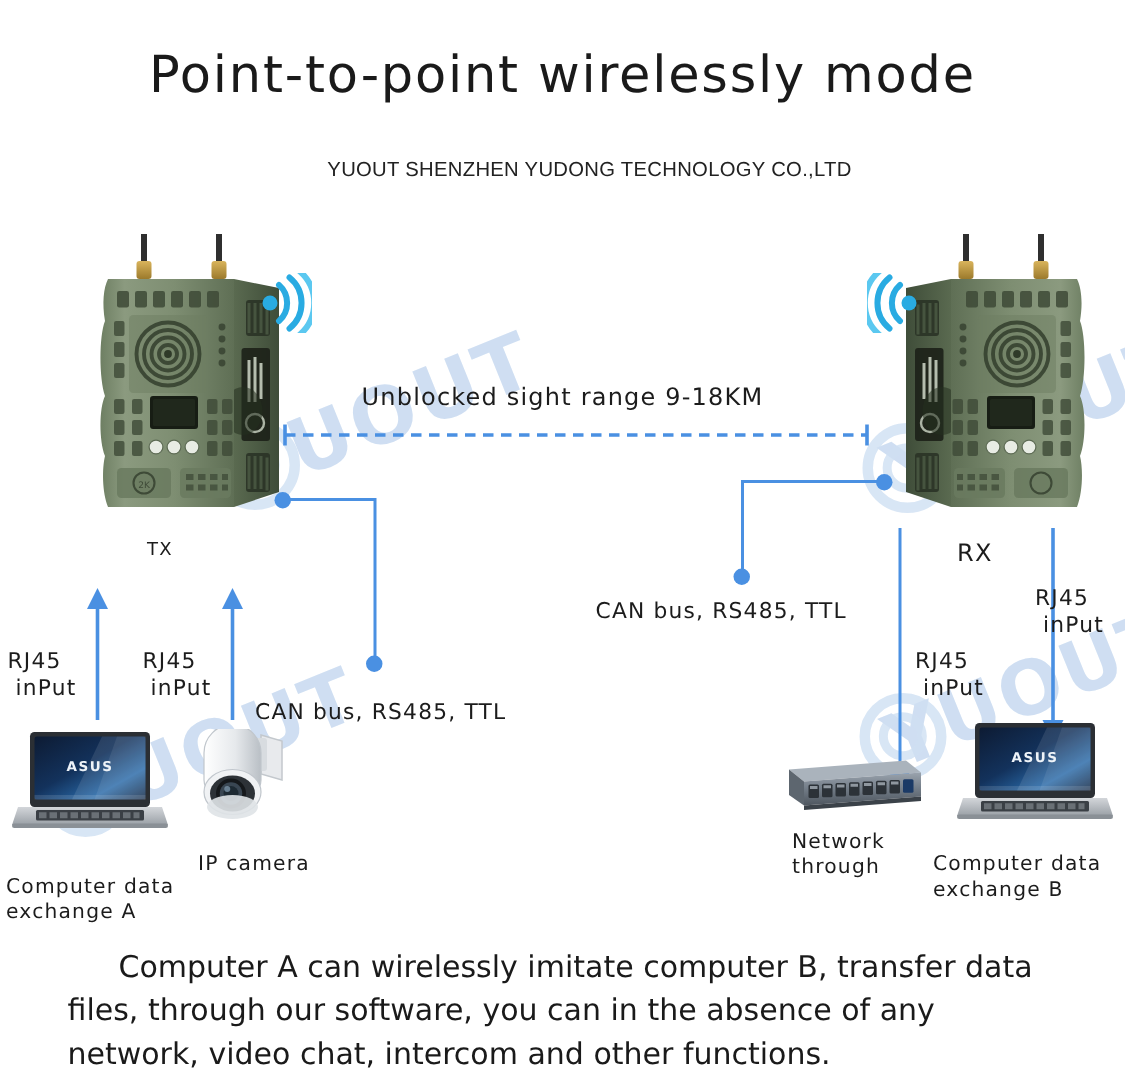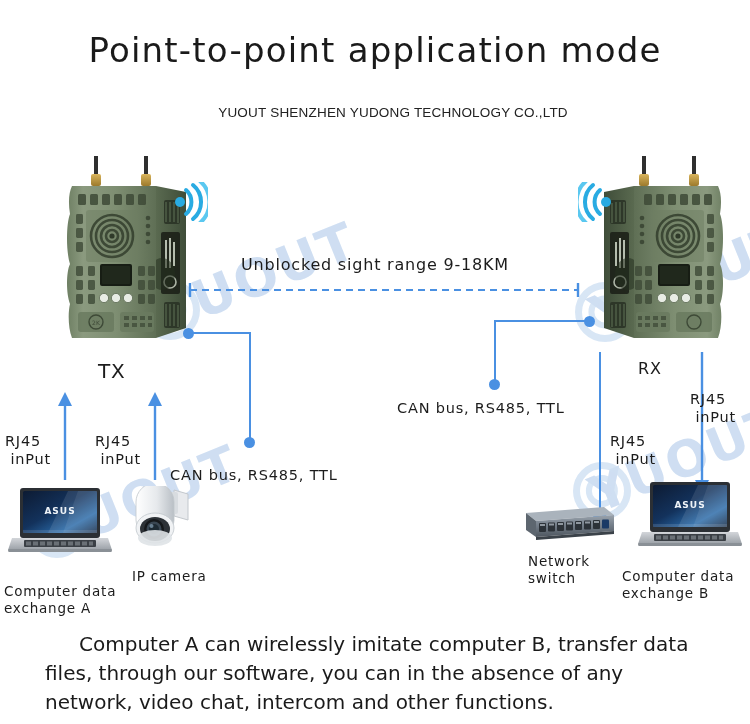--- a/index.html
+++ b/index.html
@@ -80,21 +80,21 @@
 
   <div class="wm" style="left:585px;top:248px;transform:rotate(-22deg);font-size:52px;">YUOUT</div>
   <div class="wm-ring" style="left:575px;top:282px;width:46px;height:46px;"></div>
 
   <div class="wm" style="left:40px;top:470px;transform:rotate(-22deg);font-size:50px;">YUOUT</div>
   <div class="wm-ring" style="left:28px;top:500px;width:44px;height:44px;"></div>
 
   <div class="wm" style="left:585px;top:430px;transform:rotate(-22deg);font-size:50px;">YUOUT</div>
   <div class="wm-ring" style="left:573px;top:462px;width:44px;height:44px;"></div>
 
-  <div class="abs" id="title">Point-to-point application mode</div>
+  <div class="abs" id="title">Point-to-point wirelessly mode</div>
   <div class="abs" id="subtitle">YUOUT SHENZHEN YUDONG TECHNOLOGY CO.,LTD</div>
 
   <div class="abs" style="left:58px;top:152px;">
     <svg class="dev-svg" width="140" height="192" viewBox="0 0 140 192">
       <defs>
         <linearGradient id="bodyG" x1="0" y1="0" x2="1" y2="0">
           <stop offset="0%" stop-color="#6e7f63"></stop>
           <stop offset="18%" stop-color="#8b9a7f"></stop>
           <stop offset="55%" stop-color="#7e8e72"></stop>
           <stop offset="100%" stop-color="#5f6f55"></stop>
@@ -323,21 +323,21 @@
   <div class="abs lbl" style="left:0;right:0;top:255px;text-align:center;font-size:16px;letter-spacing:.8px;">Unblocked sight range 9-18KM</div>
 
   <div class="abs" style="left:188px;top:278px;">
     <svg width="392" height="20" viewBox="0 0 392 20">
       <line x1="2" y1="5" x2="2" y2="19" stroke="#4a90e2" stroke-width="2.4"></line>
       <line x1="390" y1="5" x2="390" y2="19" stroke="#4a90e2" stroke-width="2.4"></line>
       <line x1="2" y1="12" x2="390" y2="12" stroke="#4a90e2" stroke-width="2.2" stroke-dasharray="7 5"></line>
     </svg>
   </div>
 
-  <div class="abs lbl" style="left:98px;top:359px;font-size:20px;">TX</div>
+  <div class="abs lbl" style="left:98px;top:359px;font-size:12px;">TX</div>
   <div class="abs lbl" style="left:638px;top:359px;font-size:16px;">RX</div>
 
   <div class="abs dot" style="left:183px;top:328px;"></div>
   <div class="abs blueline hline" style="left:189px;top:332px;width:61px;"></div>
   <div class="abs blueline vline" style="left:249px;top:332px;height:110px;"></div>
   <div class="abs dot" style="left:244px;top:437px;"></div>
   <div class="abs lbl" style="left:170px;top:466px;">CAN bus, RS485, TTL</div>
 
   <div class="abs" style="left:55px;top:392px;">
     <svg class="arrow" width="20" height="88" viewBox="0 0 20 88">
@@ -484,21 +484,21 @@
           <rect x="49" y="19.5" width="5" height="2"></rect>
         <rect x="58" y="19" width="5" height="2"></rect>
           <rect x="67" y="18.5" width="5" height="2"></rect>
         <rect x="76" y="18" width="5" height="2"></rect>
       </g>
 
       <path d="M18,34 L96,28 L96,31 L18,37 Z" fill="#3b4249"></path>
     </svg>
   </div>
   <div class="abs lbl sm" style="left:528px;top:553px;">Network
-switch</div>
+through</div>
 
   <div class="abs" style="left:638px;top:480px;">
     <svg width="104" height="68" viewBox="0 0 104 68">
       <rect x="12" y="2" width="80" height="50" rx="3" fill="#2b2f34"></rect>
       <rect x="15" y="5" width="74" height="42" rx="1.5" fill="url(#scrG)"></rect>
       <path d="M60,5 L89,5 L89,47 L40,47 Z" fill="#ffffff" opacity=".10"></path>
       <path d="M70,5 L89,5 L89,47 L55,47 Z" fill="#ffffff" opacity=".08"></path>
       <text x="52" y="28" font-family="DejaVu Sans, sans-serif" font-size="9" font-weight="700" fill="#eef3f8" text-anchor="middle" letter-spacing="1">ASUS</text>
       <rect x="15" y="44" width="74" height="3" fill="#ffffff" opacity=".12"></rect>
       <path d="M4,52 L100,52 L104,64 L0,64 Z" fill="url(#baseG)"></path>

